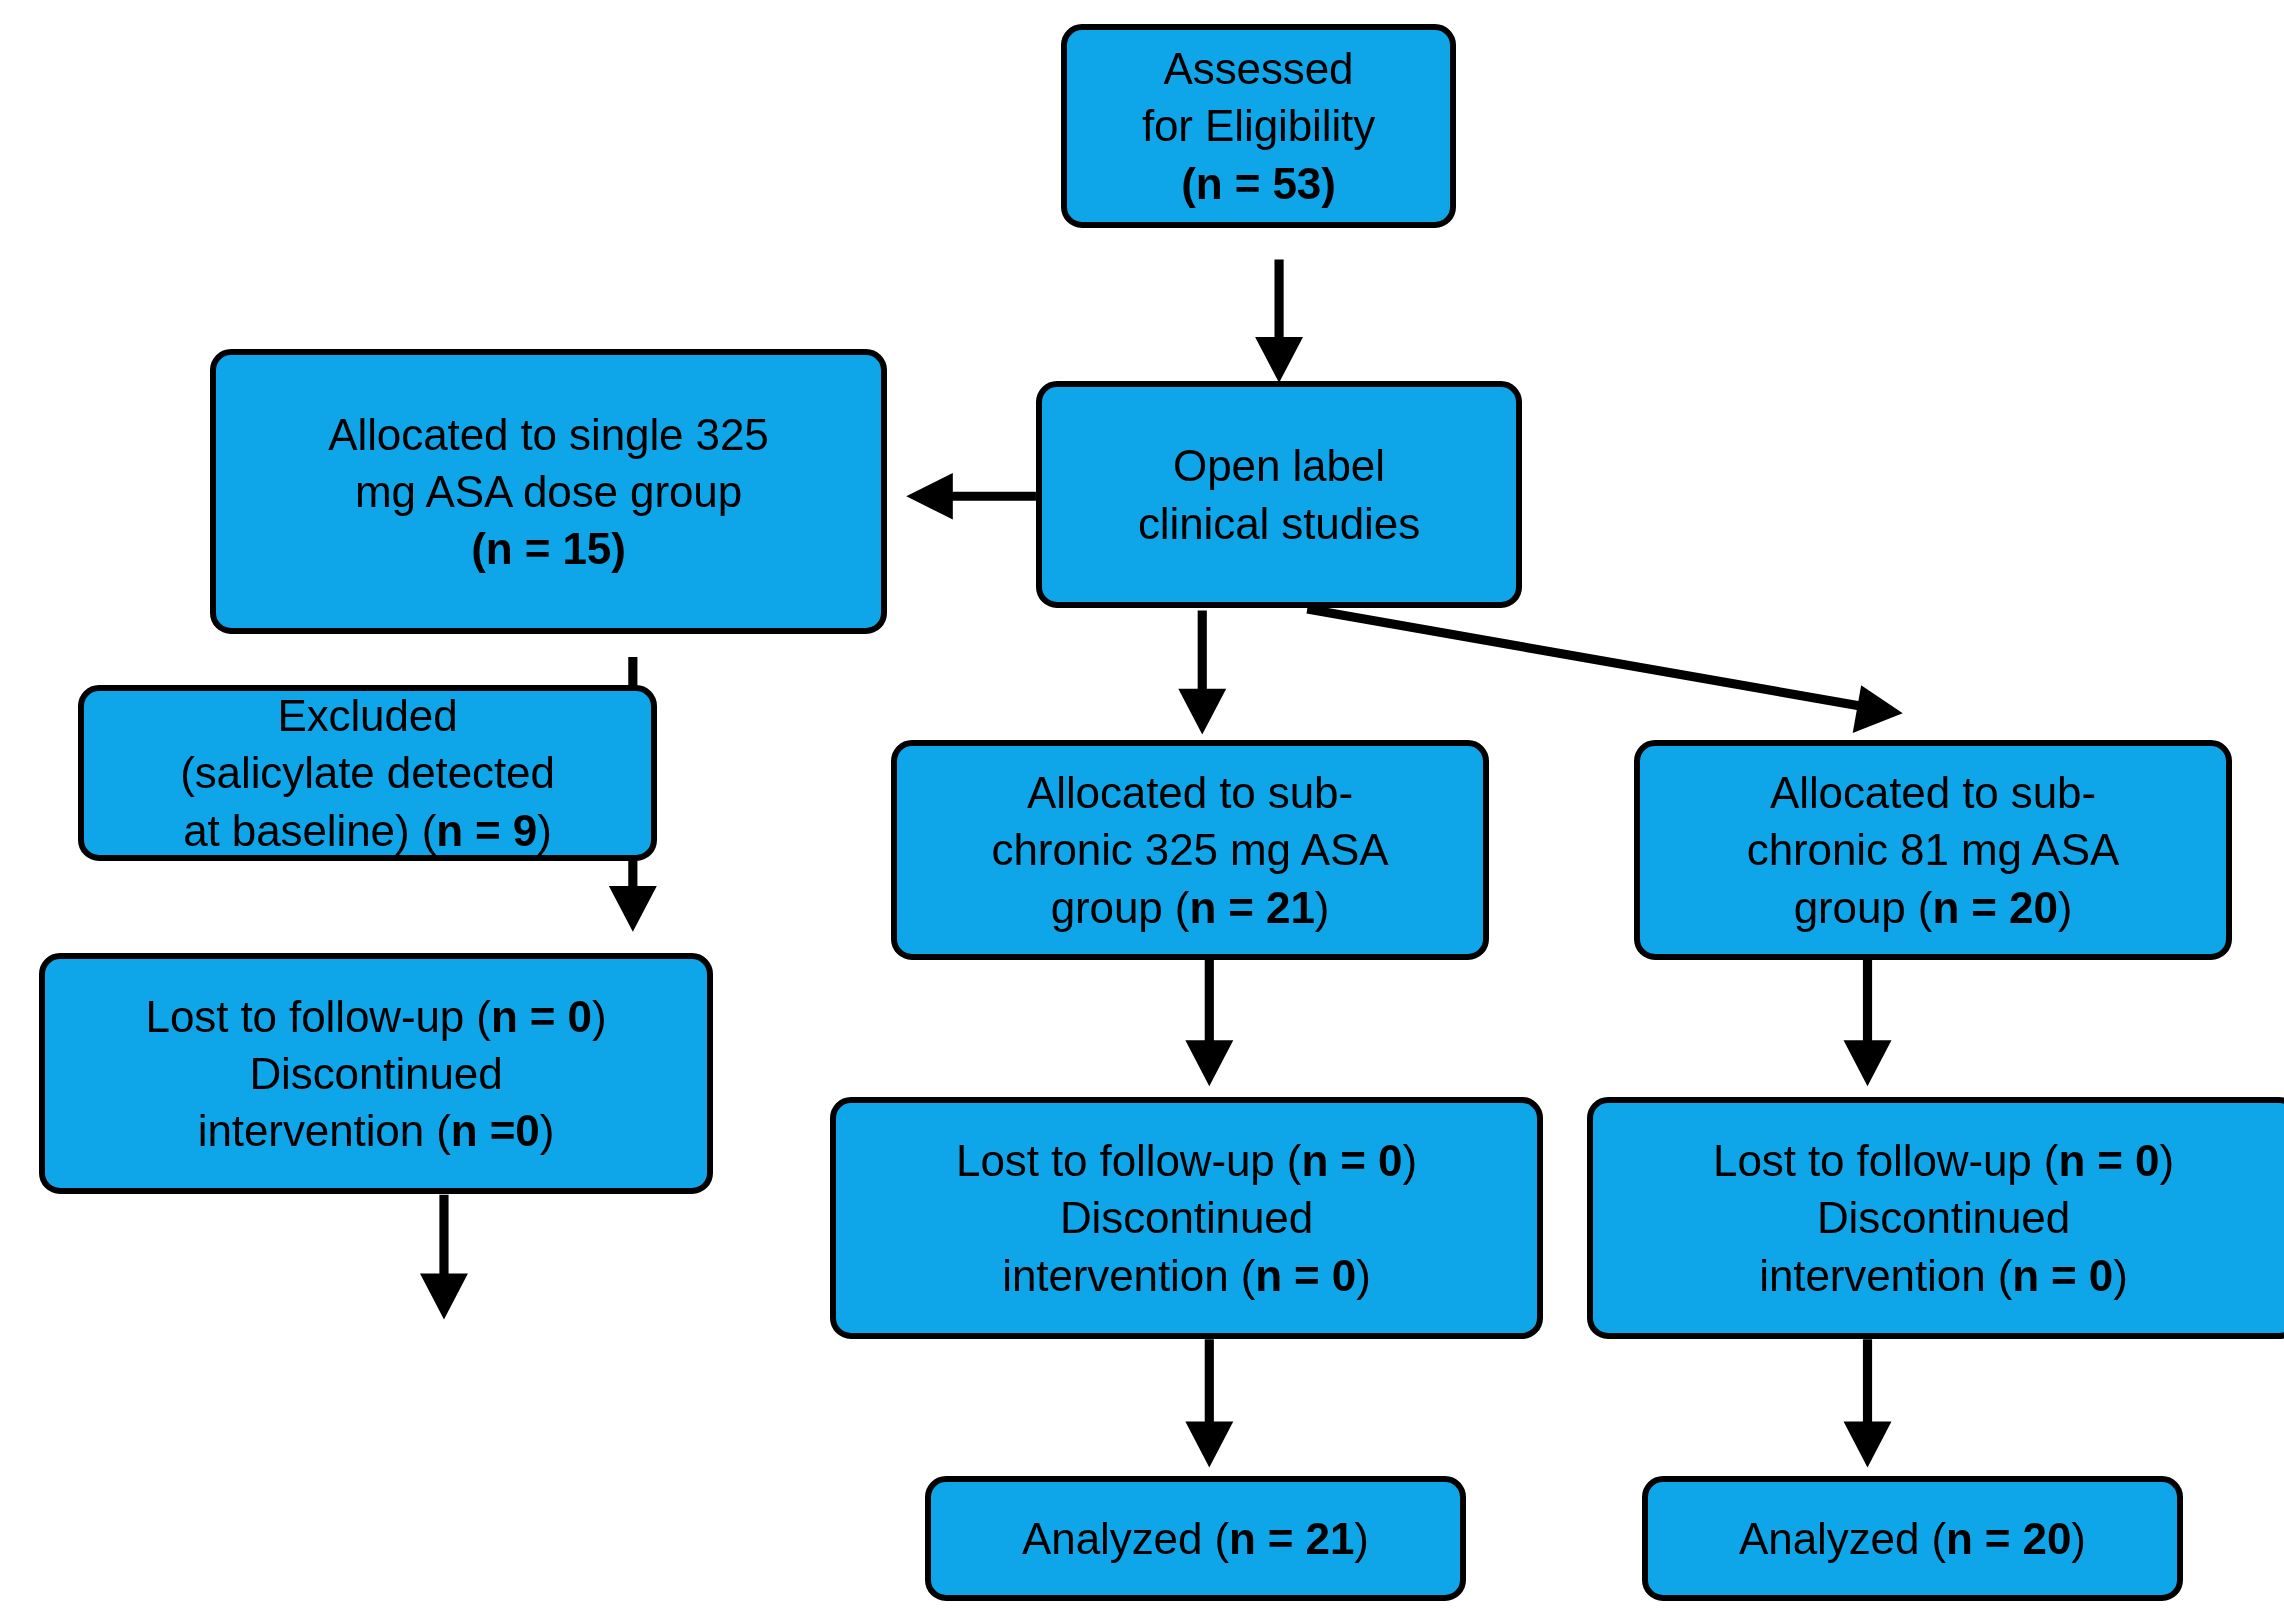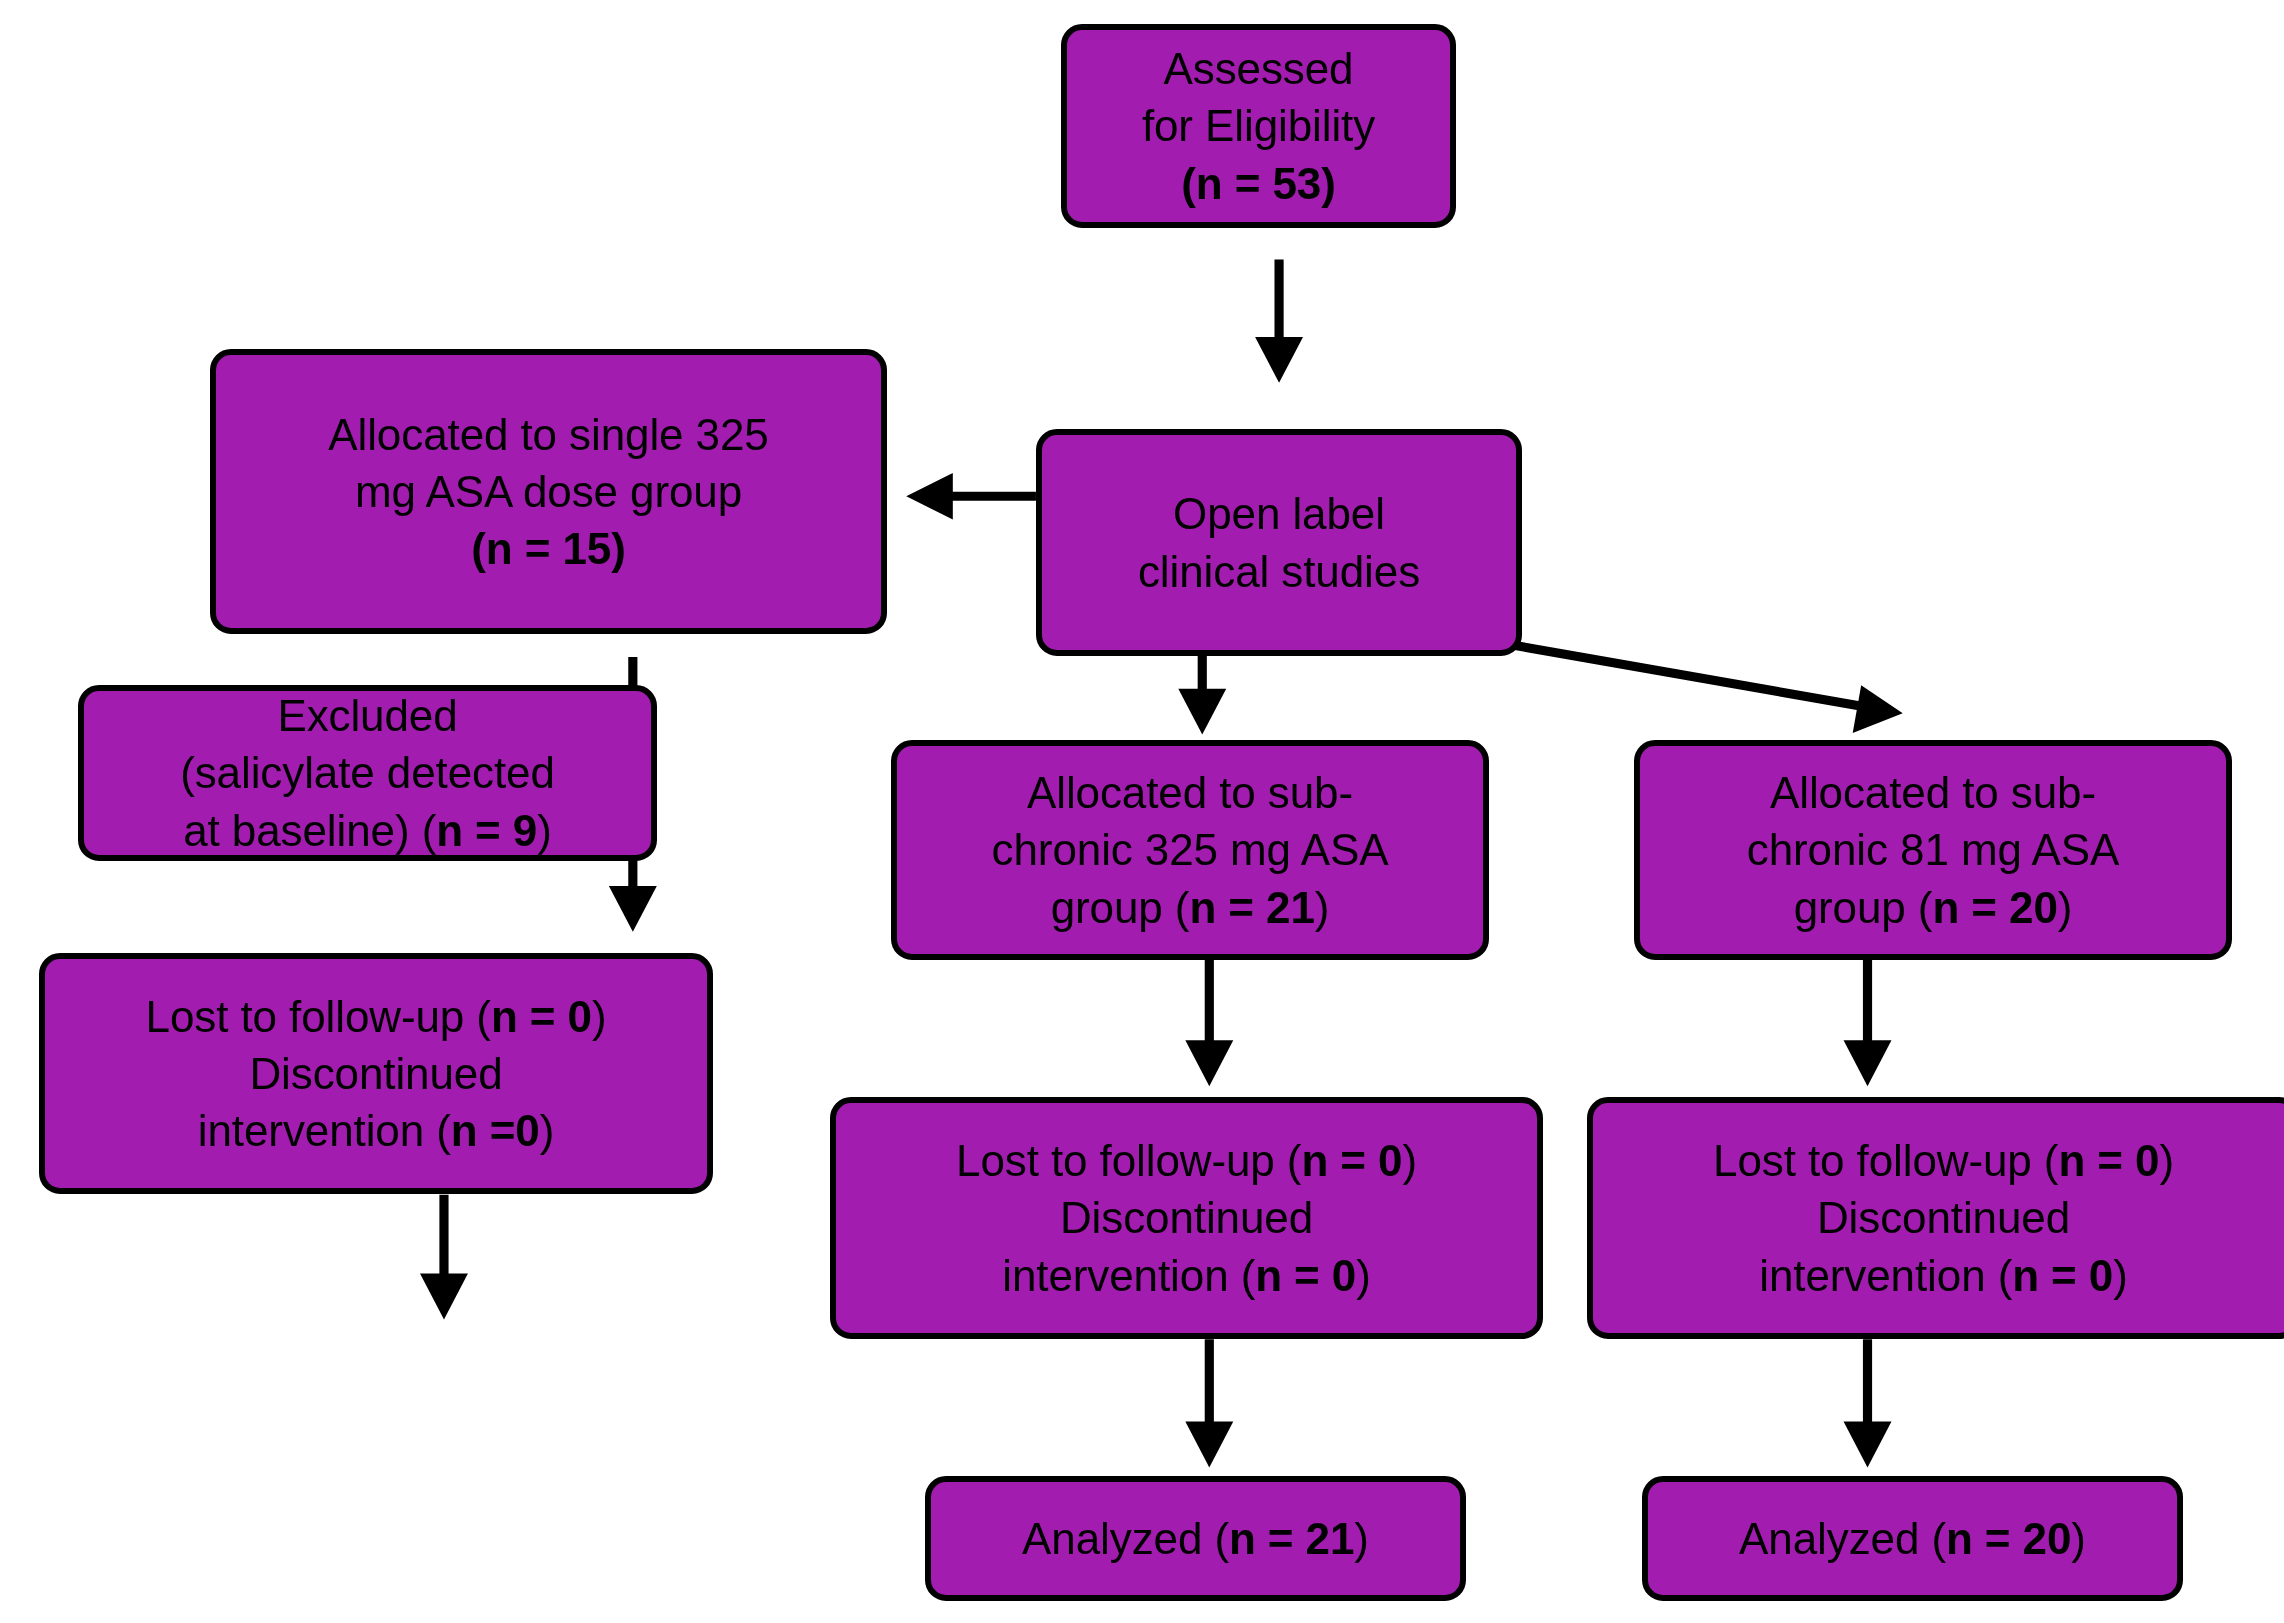--- a/index.html
+++ b/index.html
@@ -19,21 +19,21 @@
     position: absolute;
     left: 0;
     top: 0;
     width: 2284px;
     height: 1624px;
   }
   
   .flow-box {
     position: absolute;
     box-sizing: border-box;
-    background: #a21caf;
+    background: #0ea5e9;
     border: 6.3px solid #000000;
     border-radius: 21px;
     display: flex;
     align-items: center;
     justify-content: center;
     text-align: center;
     color: #000000;
     line-height: 1.30;
     padding: 2.8px 10px;
   }
@@ -122,21 +122,21 @@
     <g>
       <line class="arrow-line" x1="2650" y1="1900" x2="2650" y2="2040"></line>
       <polygon class="arrow-head" points="2650,2082 2616,2017 2684,2017"></polygon>
     </g>
   </svg>
 
   <div class="flow-box" style="left:1061px; top:24px; width:395px; height:204px;">
     <span class="txt">Assessed<br>for Eligibility<br><b>(n = 53)</b></span>
   </div>
 
-  <div class="flow-box" style="left:1036px; top:381px; width:486px; height:227px;margin-top:48px;">
+  <div class="flow-box" style="left:1036px; top:381px; width:486px; height:227px;">
     <span class="txt">Open label<br>clinical studies</span>
   </div>
 
   <div class="flow-box" style="left:210px; top:349px; width:677px; height:285px;">
     <span class="txt">Allocated to single 325<br>mg ASA dose group<br><b>(n = 15)</b></span>
   </div>
 
   <div class="flow-box" style="left:34px; top:685px; width:579px; height:176px;margin-left:44px;">
     <span class="txt">Excluded<br>(salicylate detected<br>at baseline) (<b>n = 9</b>)</span>
   </div>

